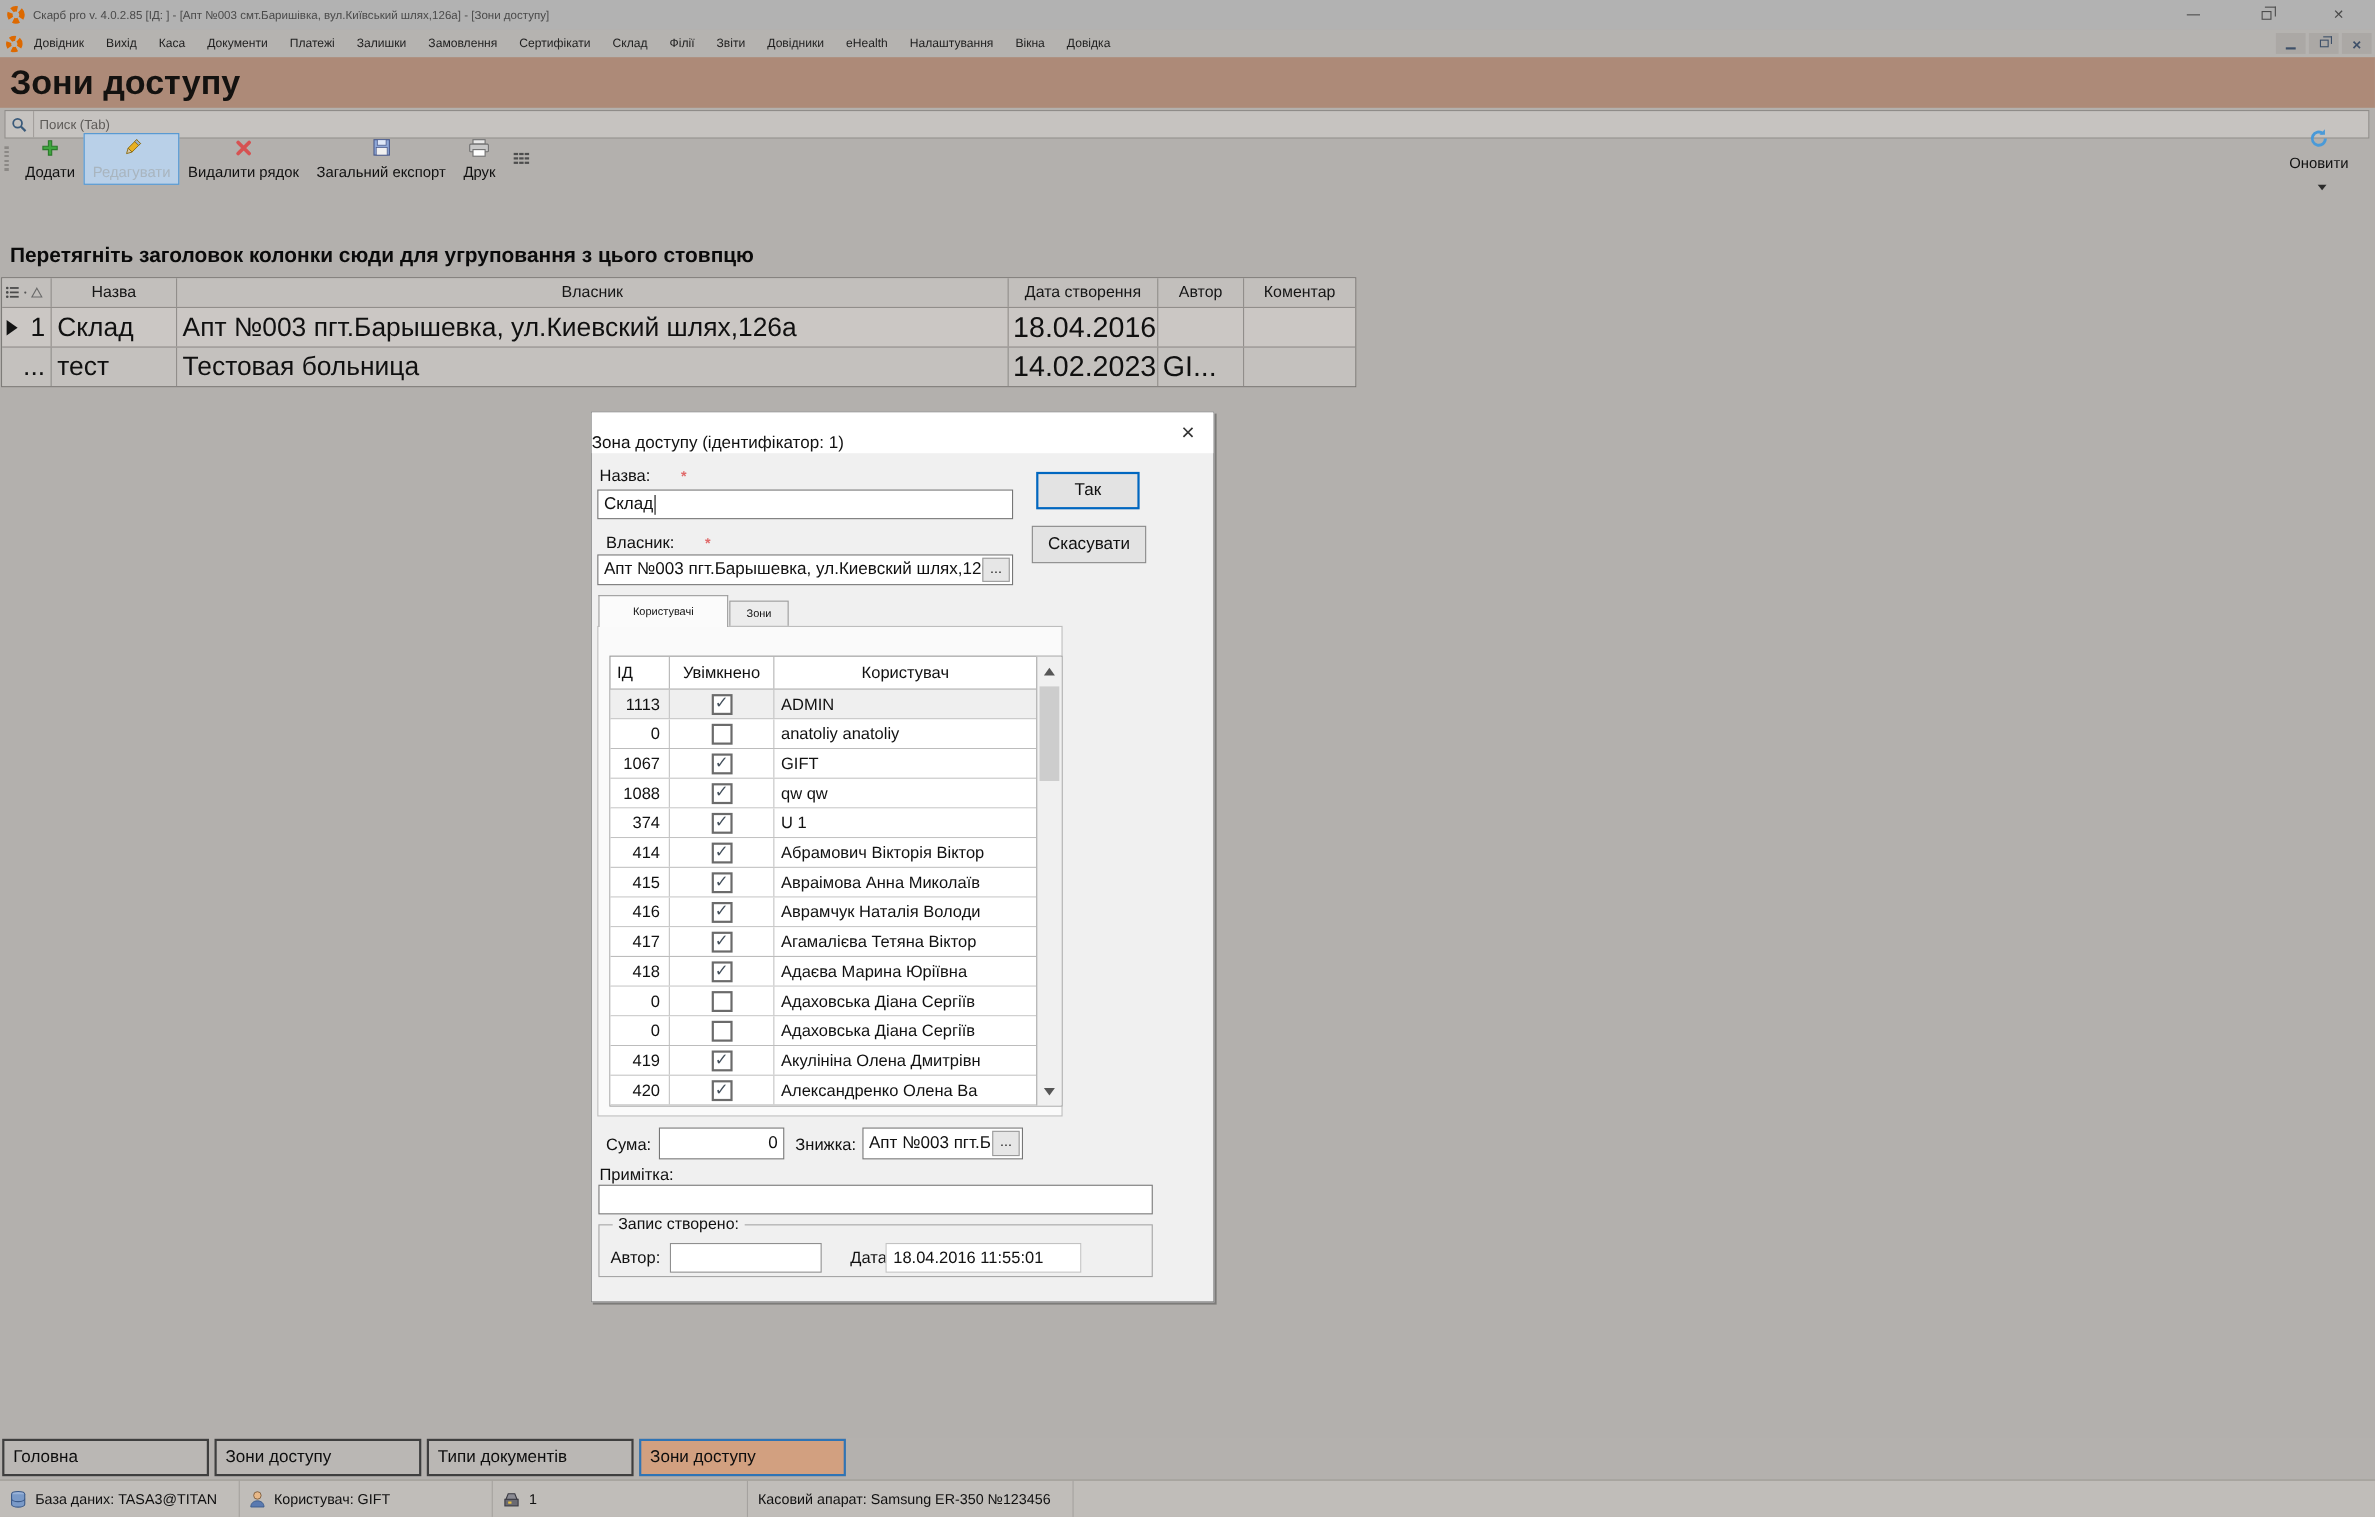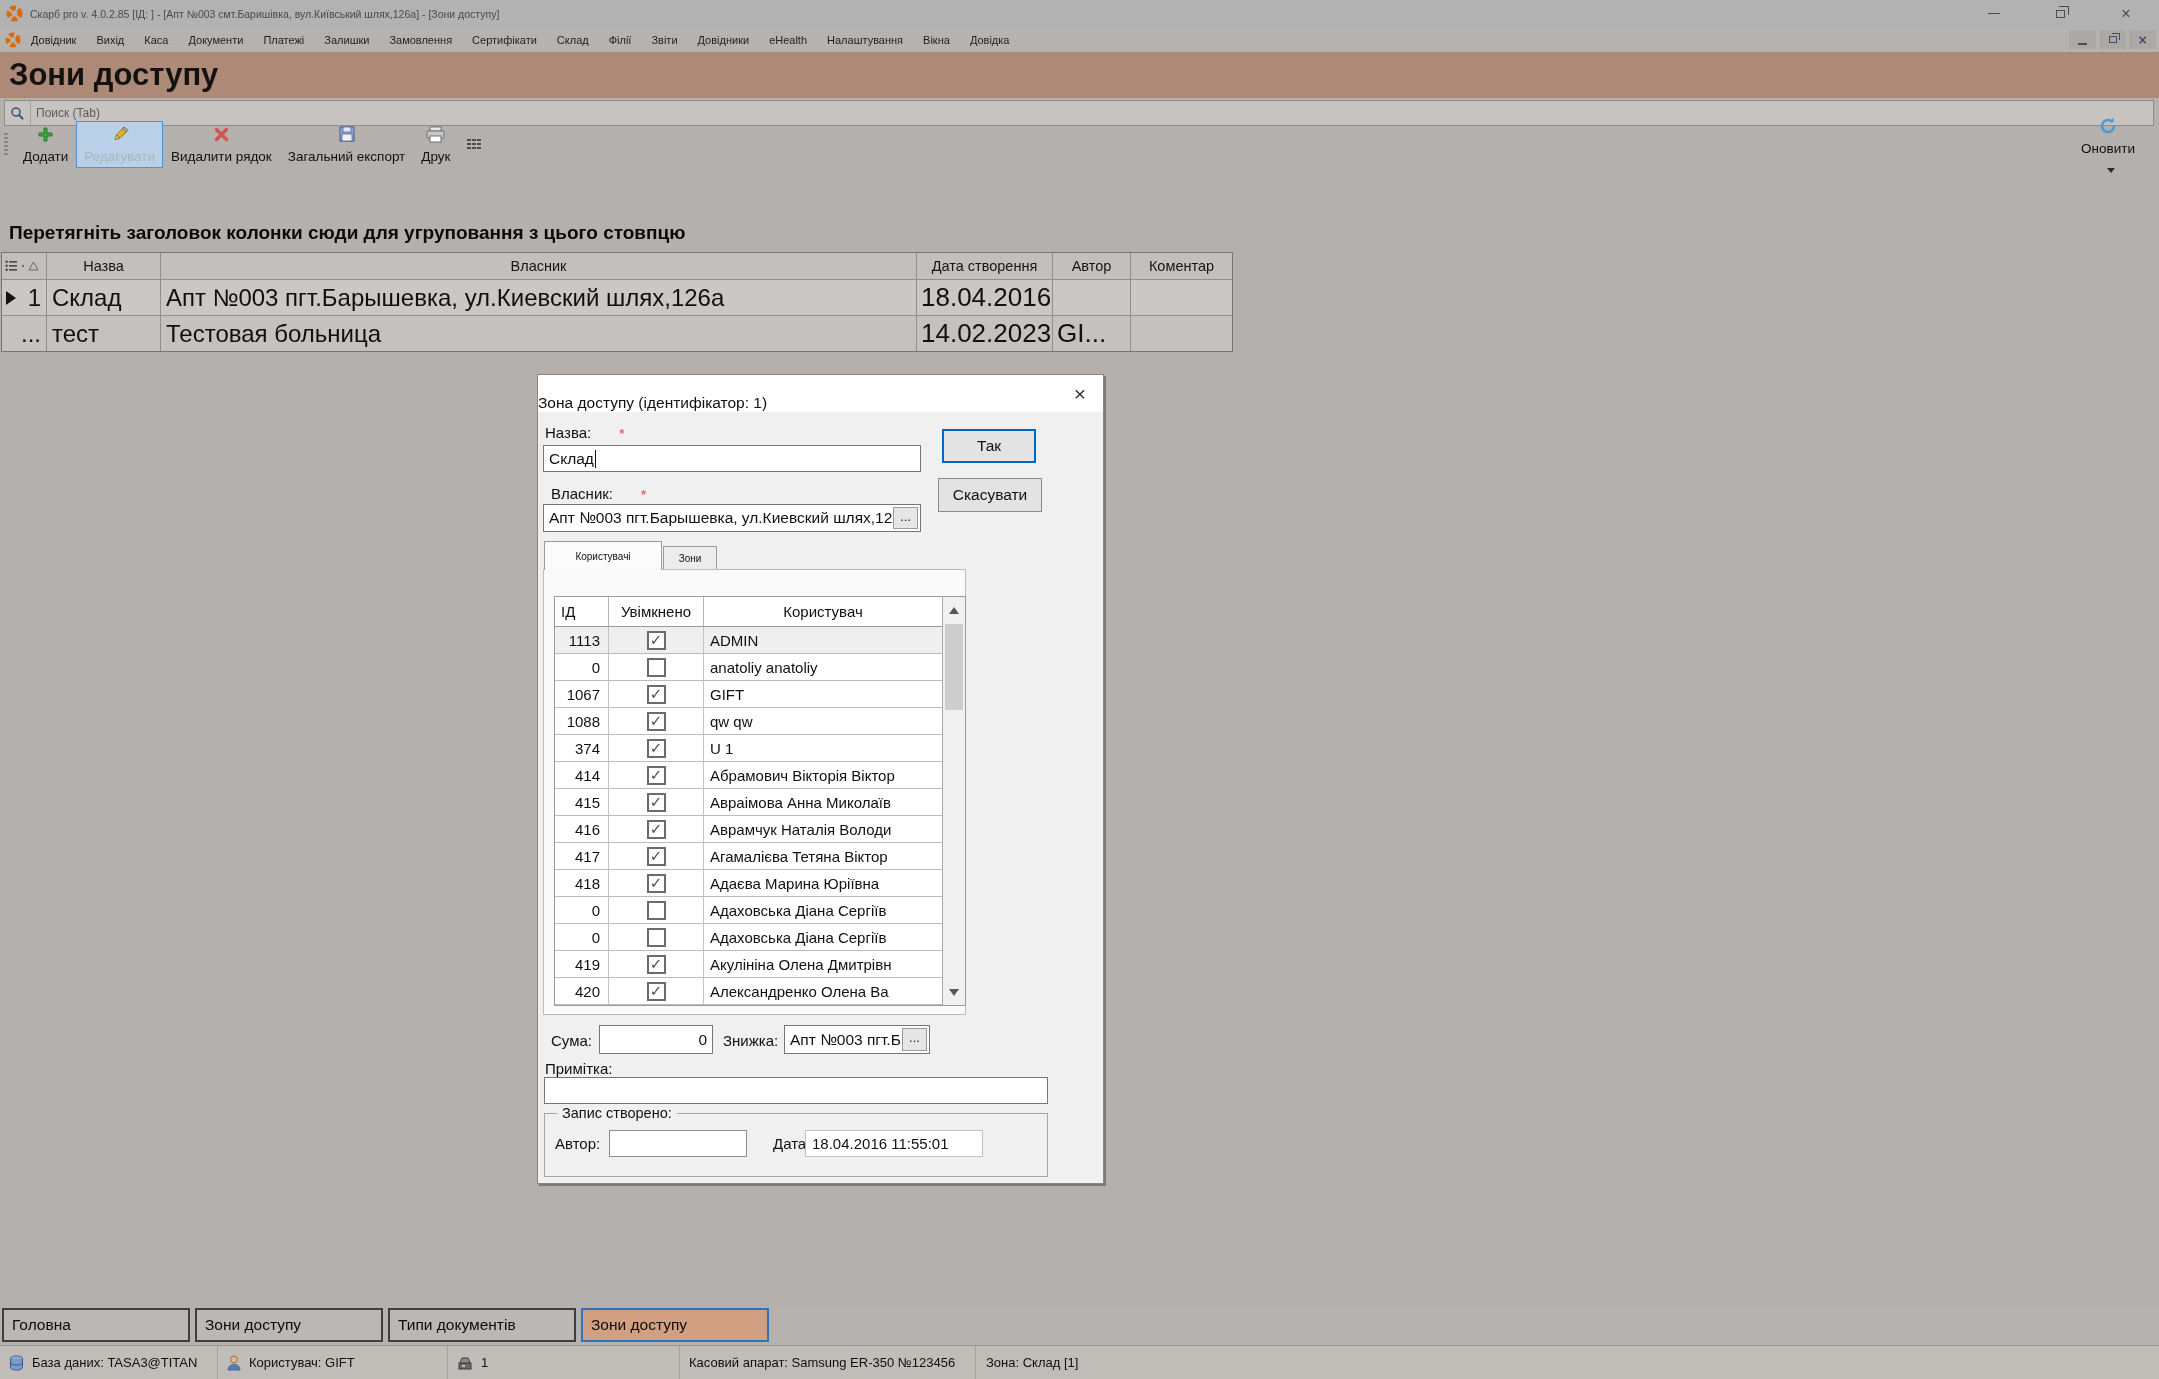--- a/index.html
+++ b/index.html
@@ -117,21 +117,21 @@
   .cbox .tick { font-size:15px; color:#44505c; line-height:1; transform:translateY(-1px); }
   .uc.colusr { justify-content:flex-start; padding-left:6px; }
   .vsb { flex:1; position:relative; background:#f0f0f0; border-left:1px solid #ababab; }
   .vsb .arr { position:absolute; left:0; width:100%; height:26px; display:flex; align-items:center; justify-content:center; }
   .arr.up { top:0; } .arr.down { bottom:0; }
   .tri-up { width:0; height:0; border-left:5px solid transparent; border-right:5px solid transparent;
     border-bottom:7px solid #565656; }
   .tri-down { width:0; height:0; border-left:5px solid transparent; border-right:5px solid transparent;
     border-top:7px solid #565656; }
   .thumb { position:absolute; top:27px; left:2px; right:2px; height:86px; background:#cdcdcd; }
-  .groupbox { position:absolute; left:6px; top:701px; width:504px; height:64px; border:1px solid #a6a6a6; }
+  .groupbox { position:absolute; left:6px; top:701px; width:504px; height:48px; border:1px solid #a6a6a6; }
   .legend { position:absolute; top:-9px; left:12px; background:#f0f0f0; padding:0 5px; font-size:14.5px; }
   .ginput { position:absolute; top:16px; height:27px; background:#fff; border:1px solid #8f8f8f;
     display:flex; align-items:center; padding:0 6px; font-size:15px; }
   .ginput.ro { border:1px solid #c2c2c2; }
   .glab { position:absolute; top:21px; font-size:15px; }
 
   
   .recordbar { position:absolute; left:1px; top:1247px; width:1232px; height:59px; background:#b9b6b3;
     border:1px solid #8f8c89; }
   .rb-cell { position:absolute; left:45px; top:0; bottom:0; width:115px; background:#bdbab7;
@@ -567,18 +567,15 @@
       <svg width="16" height="15">
           <rect x="2" y="8" width="12" height="6" fill="#6a6a72" stroke="#3a3a42"></rect>
           <path d="M3 8l2-5h6l2 5z" fill="#8a8a92" stroke="#3a3a42"></path>
           <rect x="5" y="10" width="3" height="2" fill="#e8c040"></rect>
         </svg>
       <span>1</span>
     </div>
     <div class="ssec s-reg">
       <span>Касовий апарат: Samsung ER-350 №123456</span>
     </div>
-    <div class="ssec s-zone">
-      <span>Зона: Склад [1]</span>
-    </div>
   </div>
 
 </div>
 
 </body></html>

